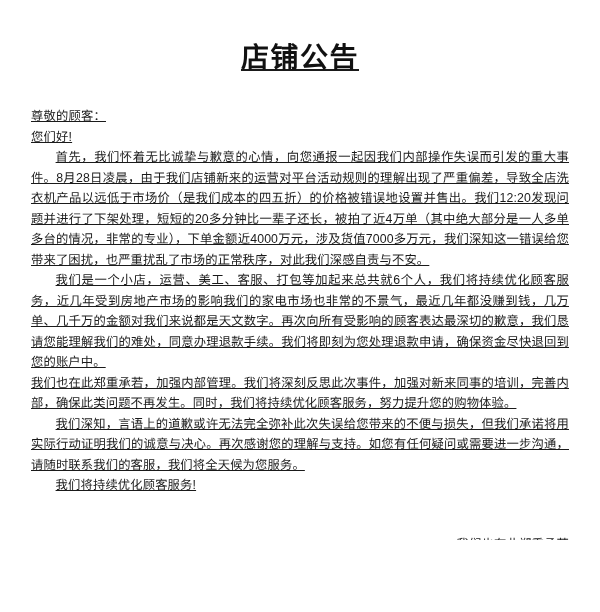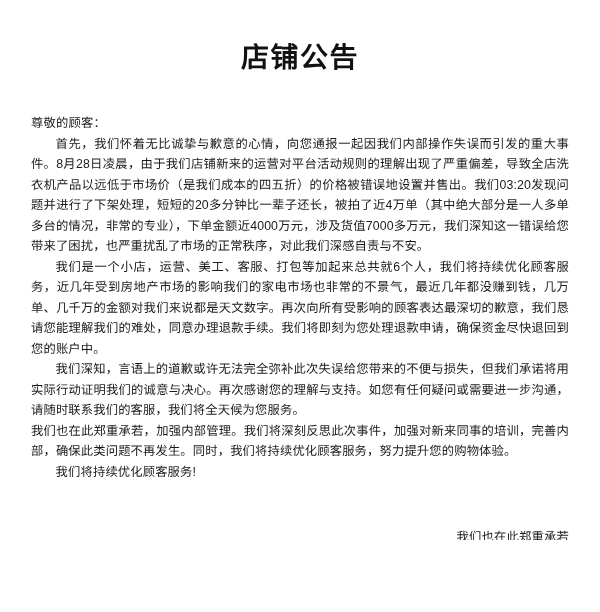--- a/index.html
+++ b/index.html
@@ -16,38 +16,39 @@
     -webkit-font-smoothing: antialiased;
   }
 
   .page {
     position: relative;
     width: 600px;
     height: 540px;
     background: #ffffff;
     box-sizing: border-box;
     overflow: hidden;
+    text-decoration: underline;
   }
 
   
   .doc-title {
     text-align: center;
     font-family: "Liberation Serif", "DejaVu Serif", serif;
     font-weight: 700;
     font-size: 28px;
     line-height: 1;
     letter-spacing: 1.5px;
     color: #111111;
     margin: 0;
     padding-top: 44px;
   }
 
   
   .body-wrap {
-    margin: 17px auto;
+    margin: 10px auto;
     width: 538px;       
     padding-top: 24px;
   }
 
   .salutation {
     font-size: 12.3px;
     line-height: 20.5px;
     letter-spacing: 0.2px;
     margin: 0;
     text-align: justify;
@@ -88,28 +89,29 @@
 <body>
 
 <div class="page">
 
   <h1 class="doc-title">店铺公告</h1>
 
   <div class="body-wrap">
 
     <p class="salutation">尊敬的顾客：</p>
 
+    <p class="salutation">您们好!</p>
 
-    <p class="para indent">首先，我们怀着无比诚挚与歉意的心情，向您通报一起因我们内部操作失误而引发的重大事件。8月28日凌晨，由于我们店铺新来的运营对平台活动规则的理解出现了严重偏差，导致全店洗衣机产品以远低于市场价（是我们成本的四五折）的价格被错误地设置并售出。我们03:20发现问题并进行了下架处理，短短的20多分钟比一辈子还长，被拍了近4万单（其中绝大部分是一人多单多台的情况，非常的专业），下单金额近4000万元，涉及货值7000多万元，我们深知这一错误给您带来了困扰，也严重扰乱了市场的正常秩序，对此我们深感自责与不安。</p>
+    <p class="para indent">首先，我们怀着无比诚挚与歉意的心情，向您通报一起因我们内部操作失误而引发的重大事件。8月28日凌晨，由于我们店铺新来的运营对平台活动规则的理解出现了严重偏差，导致全店洗衣机产品以远低于市场价（是我们成本的四五折）的价格被错误地设置并售出。我们12:20发现问题并进行了下架处理，短短的20多分钟比一辈子还长，被拍了近4万单（其中绝大部分是一人多单多台的情况，非常的专业），下单金额近4000万元，涉及货值7000多万元，我们深知这一错误给您带来了困扰，也严重扰乱了市场的正常秩序，对此我们深感自责与不安。</p>
 
     <p class="para indent">我们是一个小店，运营、美工、客服、打包等加起来总共就6个人，我们将持续优化顾客服务，近几年受到房地产市场的影响我们的家电市场也非常的不景气，最近几年都没赚到钱，几万单、几千万的金额对我们来说都是天文数字。再次向所有受影响的顾客表达最深切的歉意，我们恳请您能理解我们的难处，同意办理退款手续。我们将即刻为您处理退款申请，确保资金尽快退回到您的账户中。</p>
 
+    <p class="para noindent">我们也在此郑重承若，加强内部管理。我们将深刻反思此次事件，加强对新来同事的培训，完善内部，确保此类问题不再发生。同时，我们将持续优化顾客服务，努力提升您的购物体验。</p>
+
     <p class="para indent">我们深知，言语上的道歉或许无法完全弥补此次失误给您带来的不便与损失，但我们承诺将用实际行动证明我们的诚意与决心。再次感谢您的理解与支持。如您有任何疑问或需要进一步沟通，请随时联系我们的客服，我们将全天候为您服务。</p>
-
-    <p class="para noindent">我们也在此郑重承若，加强内部管理。我们将深刻反思此次事件，加强对新来同事的培训，完善内部，确保此类问题不再发生。同时，我们将持续优化顾客服务，努力提升您的购物体验。</p>
 
     <p class="para indent">我们将持续优化顾客服务!</p>
 
   </div>
 
   <div class="signature">
     <p class="sig-line">我们也在此郑重承若</p>
   </div>
 
 </div>

